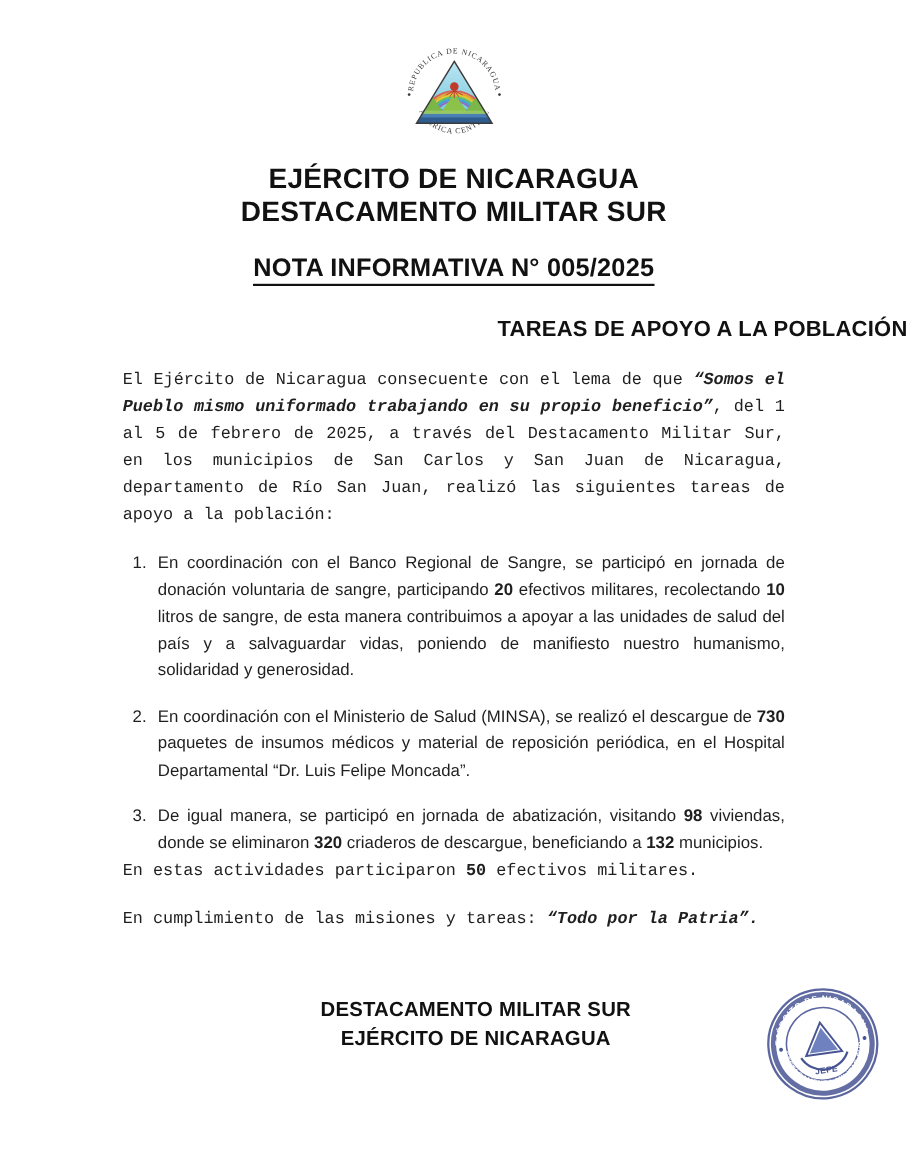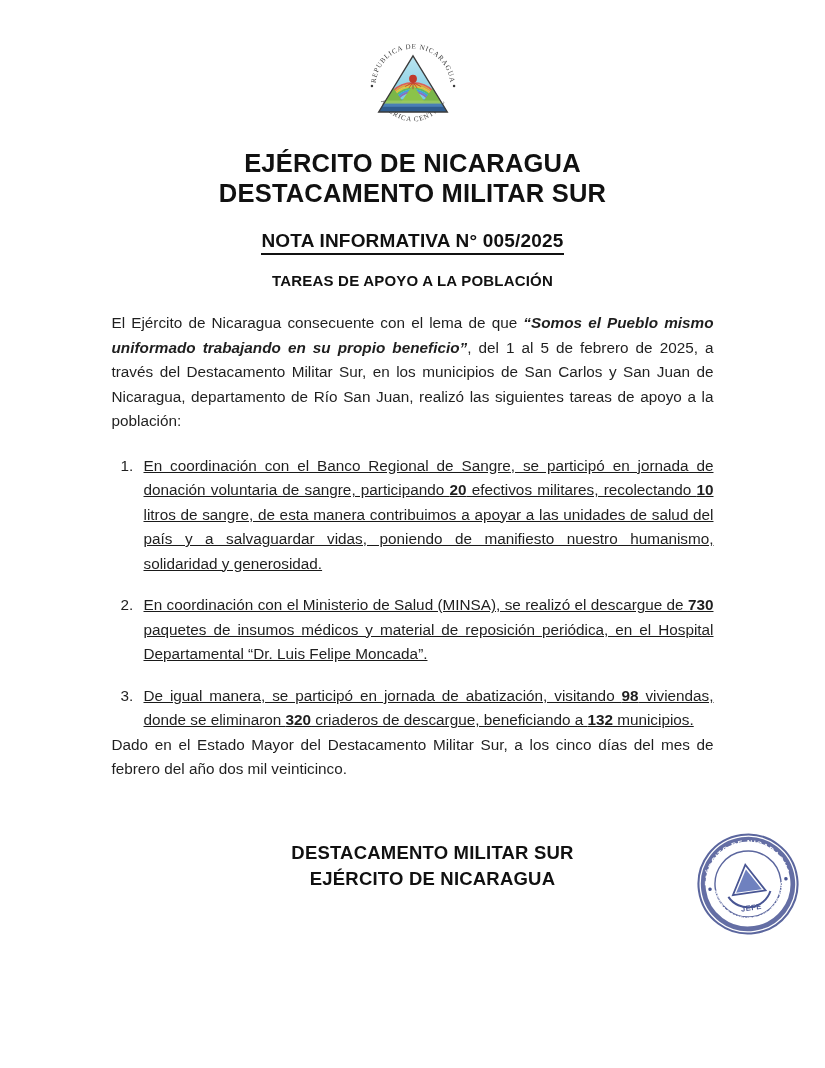--- a/index.html
+++ b/index.html
@@ -47,63 +47,63 @@
     margin-top: 10px;
   }
   .org-title .line2 { display: block; }
 
   .nota-line {
     text-align: center;
     margin-top: 22px;
   }
   .nota-line .nota {
     font-weight: bold;
-    font-size: 19px;
+    font-size: 23px;
     letter-spacing: 0.2px;
     color: #111111;
     border-bottom: 2px solid #111111;
     padding-bottom: 1px;
     display: inline-block;
   }
 
   .subject {
-    text-align: center;
-    margin-top: 17px;
-    font-weight: bold;
-    font-size: 15px;
+    text-align: right;
+    margin-top: 28px;
+    font-weight: bold;
+    font-size: 20px;
     letter-spacing: 0.2px;
     color: #111111;
   }
 
   
   .body-col {
     margin: 0 auto;
     width: 602px;
     padding-top: 22px;
   }
   p.para {
     margin: 0;
     font-size: 15.3px;
     line-height: 24.5px;
     text-align: justify;
     color: #1f1f1f;
+    font-family: Liberation Mono, monospace;
   }
   p.para + p.para { margin-top: 19px; }
 
   .para b { font-weight: bold; }
   .para i {
     font-style: italic;
     font-weight: bold;
   }
 
   ol.tasks {
     margin: 20px 0 0 0;
     padding: 0 0 0 26px;
     list-style: decimal;
-    text-decoration: underline;
   }
   ol.tasks li {
     font-size: 15.3px;
     line-height: 24.5px;
     text-align: justify;
     color: #1f1f1f;
     padding-left: 6px;
     margin-bottom: 17px;
   }
   ol.tasks li:last-child { margin-bottom: 0; }
@@ -214,24 +214,25 @@
   <div class="body-col">
 
     <p class="para"><span>El Ejército de Nicaragua consecuente con el lema de que </span><i>“Somos el Pueblo mismo uniformado trabajando en su propio beneficio”</i><span>, del 1 al 5 de febrero de 2025, a través del Destacamento Militar Sur, en los municipios de San Carlos y San Juan de Nicaragua, departamento de Río San Juan, realizó las siguientes tareas de apoyo a la población:</span></p>
 
     <ol class="tasks">
       <li><span>En coordinación con el Banco Regional de Sangre, se participó en jornada de donación voluntaria de sangre, participando </span><b>20</b><span> efectivos militares, recolectando </span><b>10</b><span> litros de sangre, de esta manera contribuimos a apoyar a las unidades de salud del país y a salvaguardar vidas, poniendo de manifiesto nuestro humanismo, solidaridad y generosidad.</span></li>
       <li><span>En coordinación con el Ministerio de Salud (MINSA), se realizó el descargue de </span><b>730</b><span> paquetes de insumos médicos y material de reposición periódica, en el Hospital Departamental “Dr. Luis Felipe Moncada”.</span></li>
       <li><span>De igual manera, se participó en jornada de abatización, visitando </span><b>98</b><span> viviendas, donde se eliminaron </span><b>320</b><span> criaderos de descargue, beneficiando a </span><b>132</b><span> municipios.</span></li>
     </ol>
 
-
-
-
-    <p class="para">Dado en el Estado Mayor del Destacamento Militar Sur, a los cinco días del mes de febrero del año dos mil veinticinco.</p>
+    <p class="para after-list"><span>En estas actividades participaron </span><b>50</b><span> efectivos militares.</span></p>
+
+    <p class="para"><span>En cumplimiento de las misiones y tareas: </span><i>“Todo por la Patria”.</i></p>
+
+
 
     <div class="sig-zone">
       <div class="sig-block">
         <span>DESTACAMENTO MILITAR SUR</span>
         <span>EJÉRCITO DE NICARAGUA</span>
       </div>
 
       <svg class="seal" viewBox="0 0 200 190">
         <g transform="rotate(-8 100 95)">
           <circle cx="100" cy="95" r="84" fill="none" stroke="#2b3a82" stroke-width="3.5" opacity="0.9"></circle>

